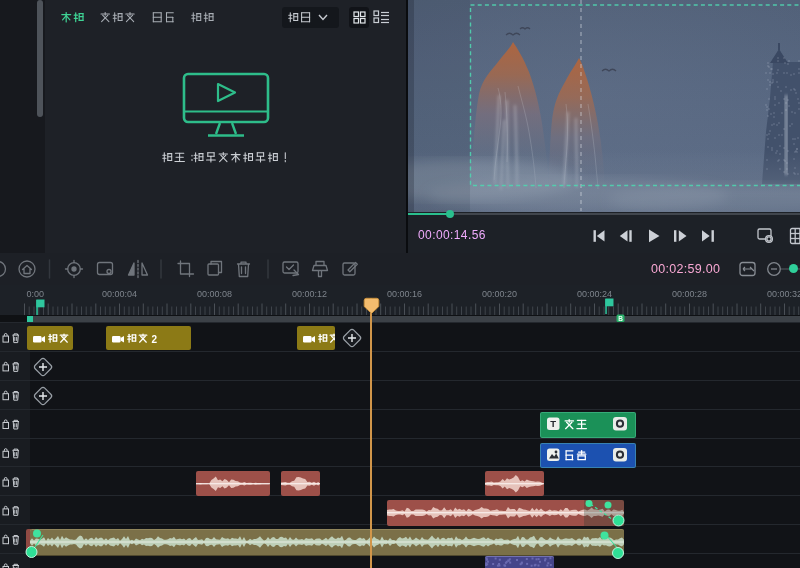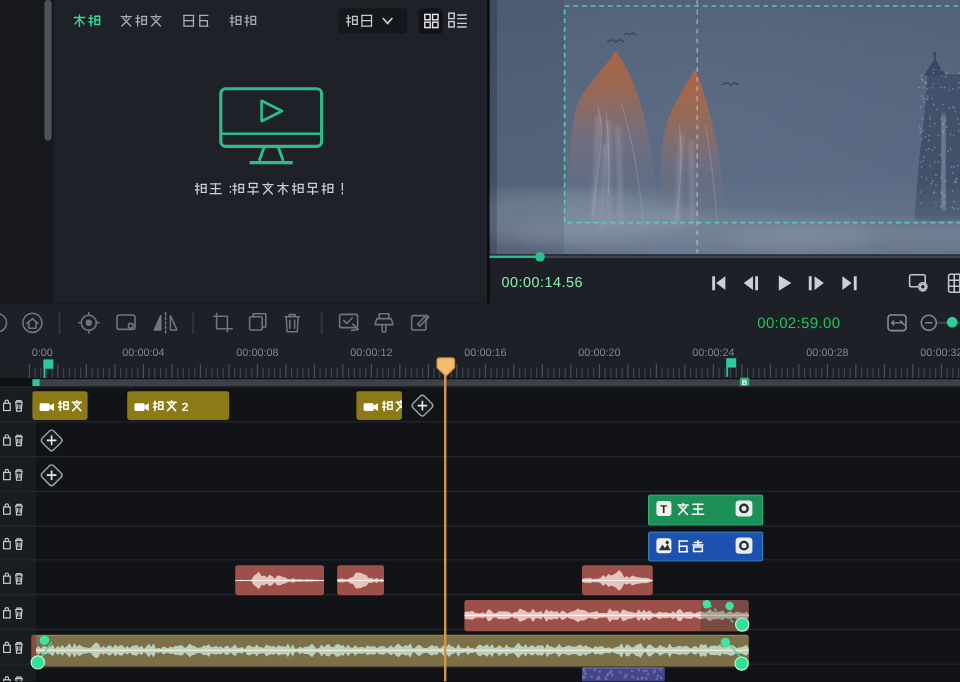--- a/index.html
+++ b/index.html
@@ -360,21 +360,21 @@
     </linearGradient>
 <rect x="0" y="150" width="392" height="62" fill="url(#fog2)"></rect>
 <rect x="0" y="0" width="62" height="212" fill="rgba(24,31,44,0.10)"></rect>
     <rect x="0" y="0" width="6" height="212" fill="rgba(18,24,34,0.25)"></rect>
 <line x1="173" y1="0" x2="173" y2="211" stroke="rgba(228,233,240,0.5)" stroke-width="1.2" stroke-dasharray="4 4"></line>
 <rect x="62.5" y="5" width="345" height="180.5" fill="none" stroke="rgba(80,212,175,0.9)" stroke-width="1.4" stroke-dasharray="4 3.2"></rect>
   </svg>
 <div style="position:absolute;left:408px;top:213px;width:392px;height:2px;background:#41464d;"></div>
 <div style="position:absolute;left:408px;top:213px;width:42px;height:2px;background:#2abf8e;"></div>
 <div style="position:absolute;left:446px;top:210px;width:8px;height:8px;background:#2abf8e;border-radius:50%;"></div>
-<div class="t" style="left:418px;top:228px;font-size:12px;color:#86efac;font-weight:400;letter-spacing:0.4px;">00:00:14.56</div>
+<div class="t" style="left:418px;top:228px;font-size:12px;color:#f0abfc;font-weight:400;letter-spacing:0.4px;">00:00:14.56</div>
 <svg style="position:absolute;left:408px;top:218px;" width="392" height="34" viewBox="0 0 392 34">
     <g fill="#ccd0d6">
       <path d="M185.5,12.2 h2.4 v11.6 h-2.4 Z"></path>
       <path d="M196.5,12.2 L188.8,17.9 L196.5,23.6 Z"></path>
       <path d="M219.5,12.2 L211.8,17.9 L219.5,23.6 Z"></path>
       <path d="M221.3,12.2 h2.4 v11.6 h-2.4 Z"></path>
       <path d="M241,11.6 L251.5,17.9 L241,24.2 Z"></path>
       <path d="M266,12.2 h2.4 v11.6 h-2.4 Z"></path>
       <path d="M270.8,12.2 L278.5,17.9 L270.8,23.6 Z"></path>
       <path d="M294,12.2 L301.7,17.9 L294,23.6 Z"></path>
@@ -415,21 +415,21 @@
       <path d="M237.5,11 h12 M241,11 v-1.8 h5 v1.8 M238.5,11 l0.8,12.5 h8.4 l0.8,-12.5 M241.5,14 v6.5 M245.5,14 v6.5"></path>
       <line x1="268" y1="7" x2="268" y2="25" stroke="#33373e" stroke-width="1.5"></line>
       <rect x="283" y="9" width="15" height="11" rx="1.5"></rect>
       <path d="M286.5,14 l2.5,2.5 l4.5,-4.5"></path>
       <path d="M294,17 l4.5,4.5 M293,22.5 l5.5,-1"></path>
       <path d="M316,8.5 h8 v4 h-8 z M314,12.5 h12 l1.5,5 h-15 z M318.5,17.5 h3 v6 h-3 z"></path>
       <rect x="343" y="10" width="12" height="12" rx="1.5"></rect>
       <path d="M348,17 l7.5,-7.5 l1.8,1.8 l-7.5,7.5 z"></path>
     </g>
   </svg>
-<div class="t" style="left:631px;top:262px;font-size:12.5px;color:#22c55e;font-weight:400;letter-spacing:0.3px;">00:02:59.00</div>
+<div class="t" style="left:651px;top:262px;font-size:12.5px;color:#f9a8d4;font-weight:400;letter-spacing:0.3px;">00:02:59.00</div>
 <svg style="position:absolute;left:738px;top:260px;" width="20" height="20" viewBox="0 0 20 20">
     <g fill="none" stroke="#888d94" stroke-width="1.3">
       <rect x="2" y="2.5" width="15" height="13" rx="2.5"></rect>
       <path d="M5,9 h9 M5,9 l2,-2 M5,9 l2,2 M14,9 l-2,-2 M14,9 l2,2" stroke-width="1.1"></path>
     </g>
   </svg>
 <svg style="position:absolute;left:766px;top:260px;" width="18" height="18" viewBox="0 0 18 18">
     <g fill="none" stroke="#81868d" stroke-width="1.3">
       <circle cx="8" cy="9" r="6.3"></circle>
       <line x1="5" y1="9" x2="11" y2="9"></line>

